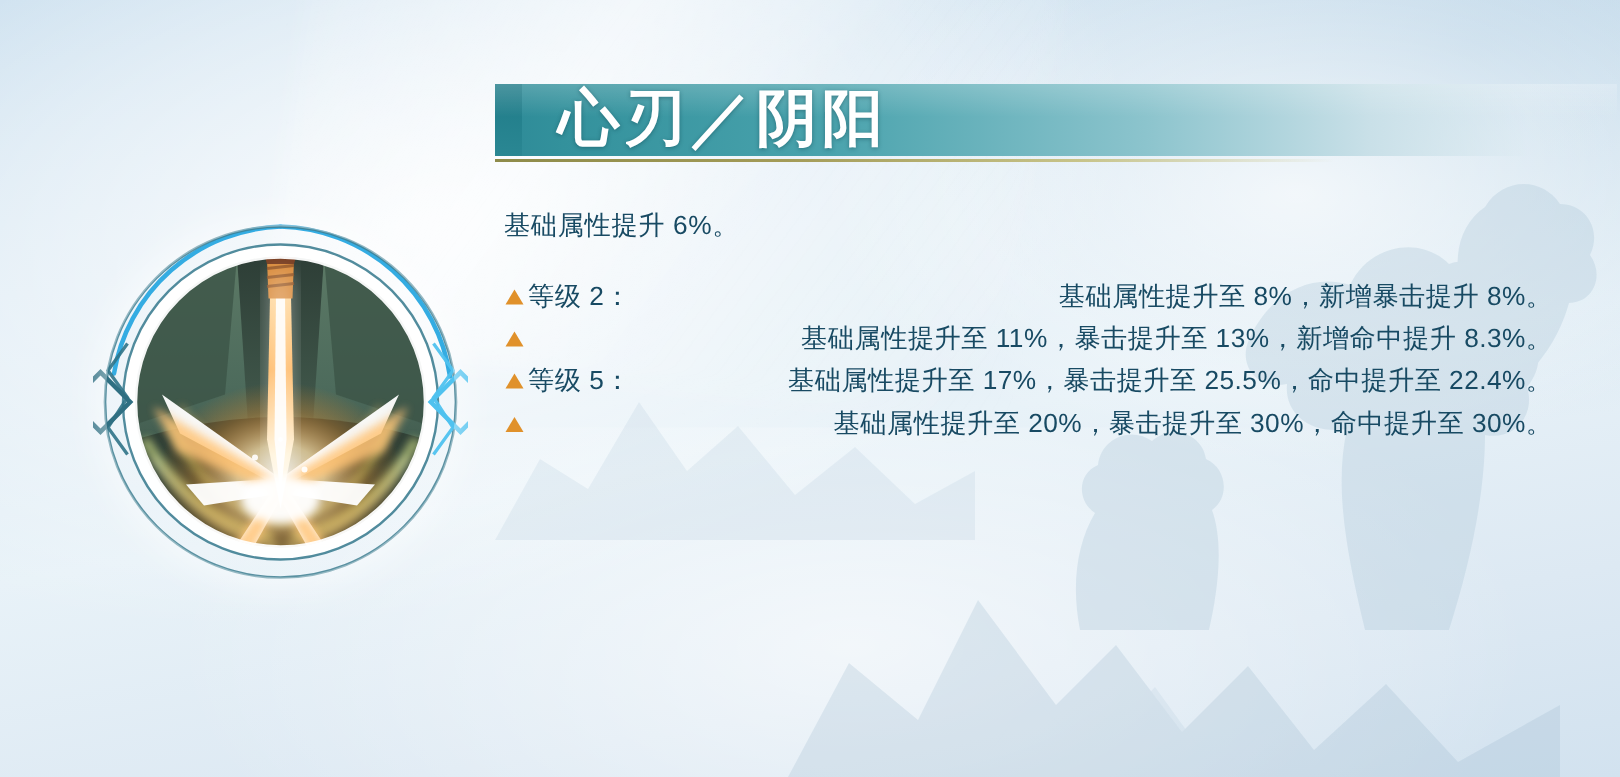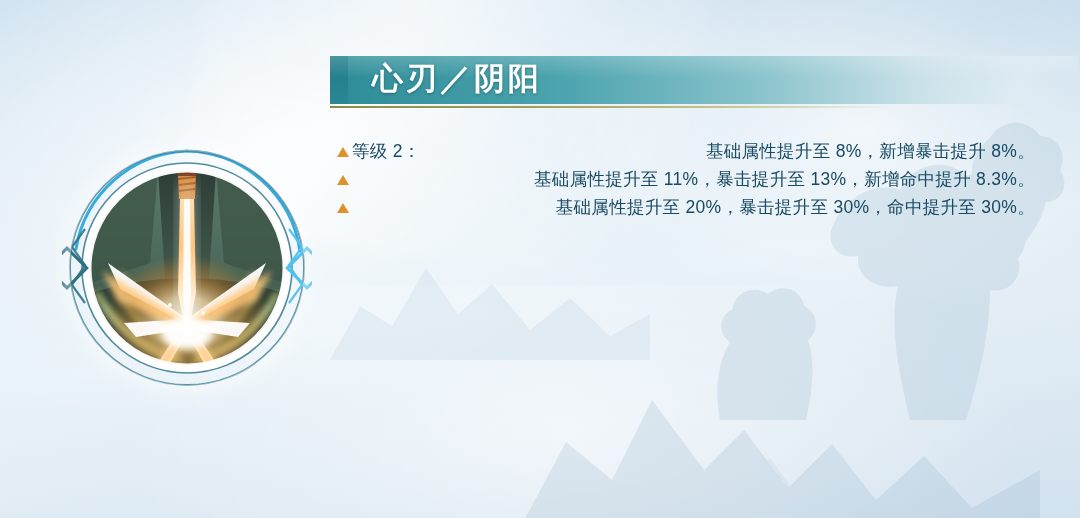--- a/index.html
+++ b/index.html
@@ -43,21 +43,21 @@
   .header{position:absolute;left:330px;top:56px;width:748px;height:48px;}
   .header-fill{position:absolute;left:0;top:0;width:100%;height:100%;
     background:linear-gradient(90deg,#2d8a97 0%,#33919c 6%,#4aa3ad 30%,#8cc4cd 58%,#c9e0e8 78%,rgba(222,236,243,.25) 92%,rgba(222,236,243,0) 100%);}
   .header-leftblock{position:absolute;left:0;top:0;width:18px;height:100%;
     background:linear-gradient(180deg,#1f7b88 0%,#2a8793 100%);}
   .header-sheen{position:absolute;left:0;top:0;width:100%;height:46%;
     background:linear-gradient(180deg,rgba(255,255,255,.20),rgba(255,255,255,0));}
   .header-underline{position:absolute;left:0;bottom:-4px;width:560px;height:2px;
     background:linear-gradient(90deg,#8e8b4a 0%,#a39b57 35%,#c8c48a 70%,rgba(200,196,138,0) 100%);}
   .header-title{position:absolute;left:42px;top:50%;transform:translateY(-52%);
-    color:#ffffff;font-size:31px;font-weight:700;letter-spacing:3px;
+    color:#ffffff;font-size:41px;font-weight:700;letter-spacing:3px;
     text-shadow:0 1px 3px rgba(12,60,70,.45);white-space:nowrap;}
 
   
   .body{position:absolute;left:336px;top:137px;width:700px;
     color:#184a63;font-size:17.5px;line-height:1.55;}
   .intro{margin:0 0 20px 0;letter-spacing:.4px;}
   .levels{list-style:none;margin:1px;padding:0;}
   .level-row{display:flex;align-items:flex-start;margin-bottom:1px;letter-spacing:.3px;}
   .tri{flex:0 0 auto;width:0;height:0;margin-top:9px;margin-right:3px;
     border-left:6.5px solid transparent;border-right:6.5px solid transparent;
@@ -228,31 +228,37 @@
 
   <div class="header">
     <div class="header-fill"></div>
     <div class="header-leftblock"></div>
     <div class="header-sheen"></div>
     <div class="header-title">心刃／阴阳</div>
     <div class="header-underline"></div>
   </div>
 
   <div class="body">
+    <p class="intro">基础属性提升 6%。</p>
 
     <ul class="levels">
       <li class="level-row">
         <span class="tri"></span>
         <span class="lv-label">等级 2：</span>
         <span class="lv-text">基础属性提升至 8%，新增暴击提升 8%。</span>
       </li>
       <li class="level-row">
         <span class="tri"></span>
         <span class="lv-text">基础属性提升至 11%，暴击提升至 13%，新增命中提升 8.3%。</span>
       </li>
       <li class="level-row">
         <span class="tri"></span>
+        <span class="lv-label">等级 5：</span>
+        <span class="lv-text">基础属性提升至 17%，暴击提升至 25.5%，命中提升至 22.4%。</span>
+      </li>
+      <li class="level-row">
+        <span class="tri"></span>
         <span class="lv-text">基础属性提升至 20%，暴击提升至 30%，命中提升至 30%。</span>
       </li>
     </ul>
   </div>
 
 </div>
 
 </body></html>

